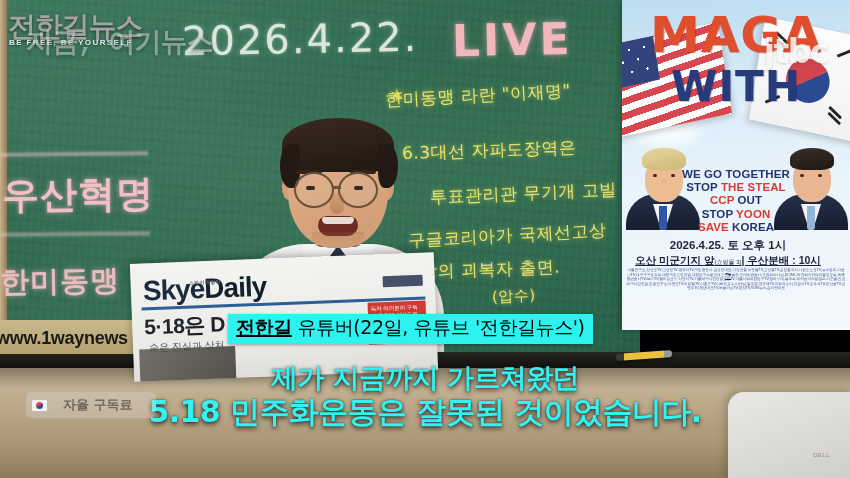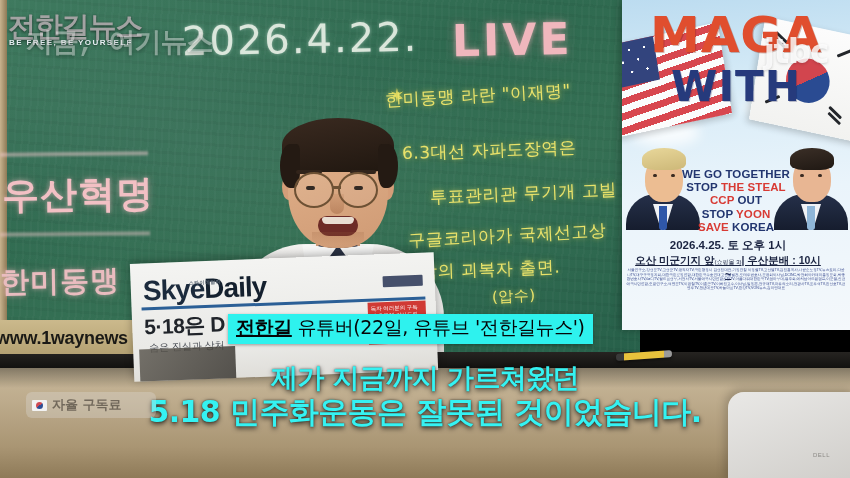--- a/index.html
+++ b/index.html
@@ -247,21 +247,21 @@
                     text-decoration-thickness:2px; text-underline-offset:1px; }
 
   .caption { position:absolute; left:0; width:850px; text-align:center; color:#35f2f2;
              font-weight:700; font-family:"DejaVu Sans", sans-serif; letter-spacing:-.6px;
              text-shadow:0 2px 5px rgba(0,0,0,.75), 0 0 2px rgba(0,0,0,.6); }
   .cap1 { top:360px; font-size:27px; }
   .cap2 { top:392px; font-size:30px; }
 
   .sub-fee { position:absolute; left:26px; top:392px; width:130px; height:26px;
              background:rgba(225,225,225,.30); border-radius:6px; display:flex;
-             align-items:center; gap:5px; padding:0 6px; }
+             align-items:center; gap:16px; padding:0 6px; }
   .sub-fee-flag { width:15px; height:11px; background:#f2f2f2; position:relative; border-radius:1px;
                   flex:0 0 auto; }
   .sub-fee-flag::after { content:""; position:absolute; left:4px; top:2.5px; width:7px; height:7px;
                   border-radius:50%; background:linear-gradient(145deg,#cf4a52 0 50%,#2f4e94 50% 100%); }
   .sub-fee-txt { font-size:13px; color:rgba(80,72,62,.72); font-weight:700;
                  font-family:"DejaVu Sans", sans-serif; white-space:nowrap; }
 </style>
 </head>
 <body>
 

